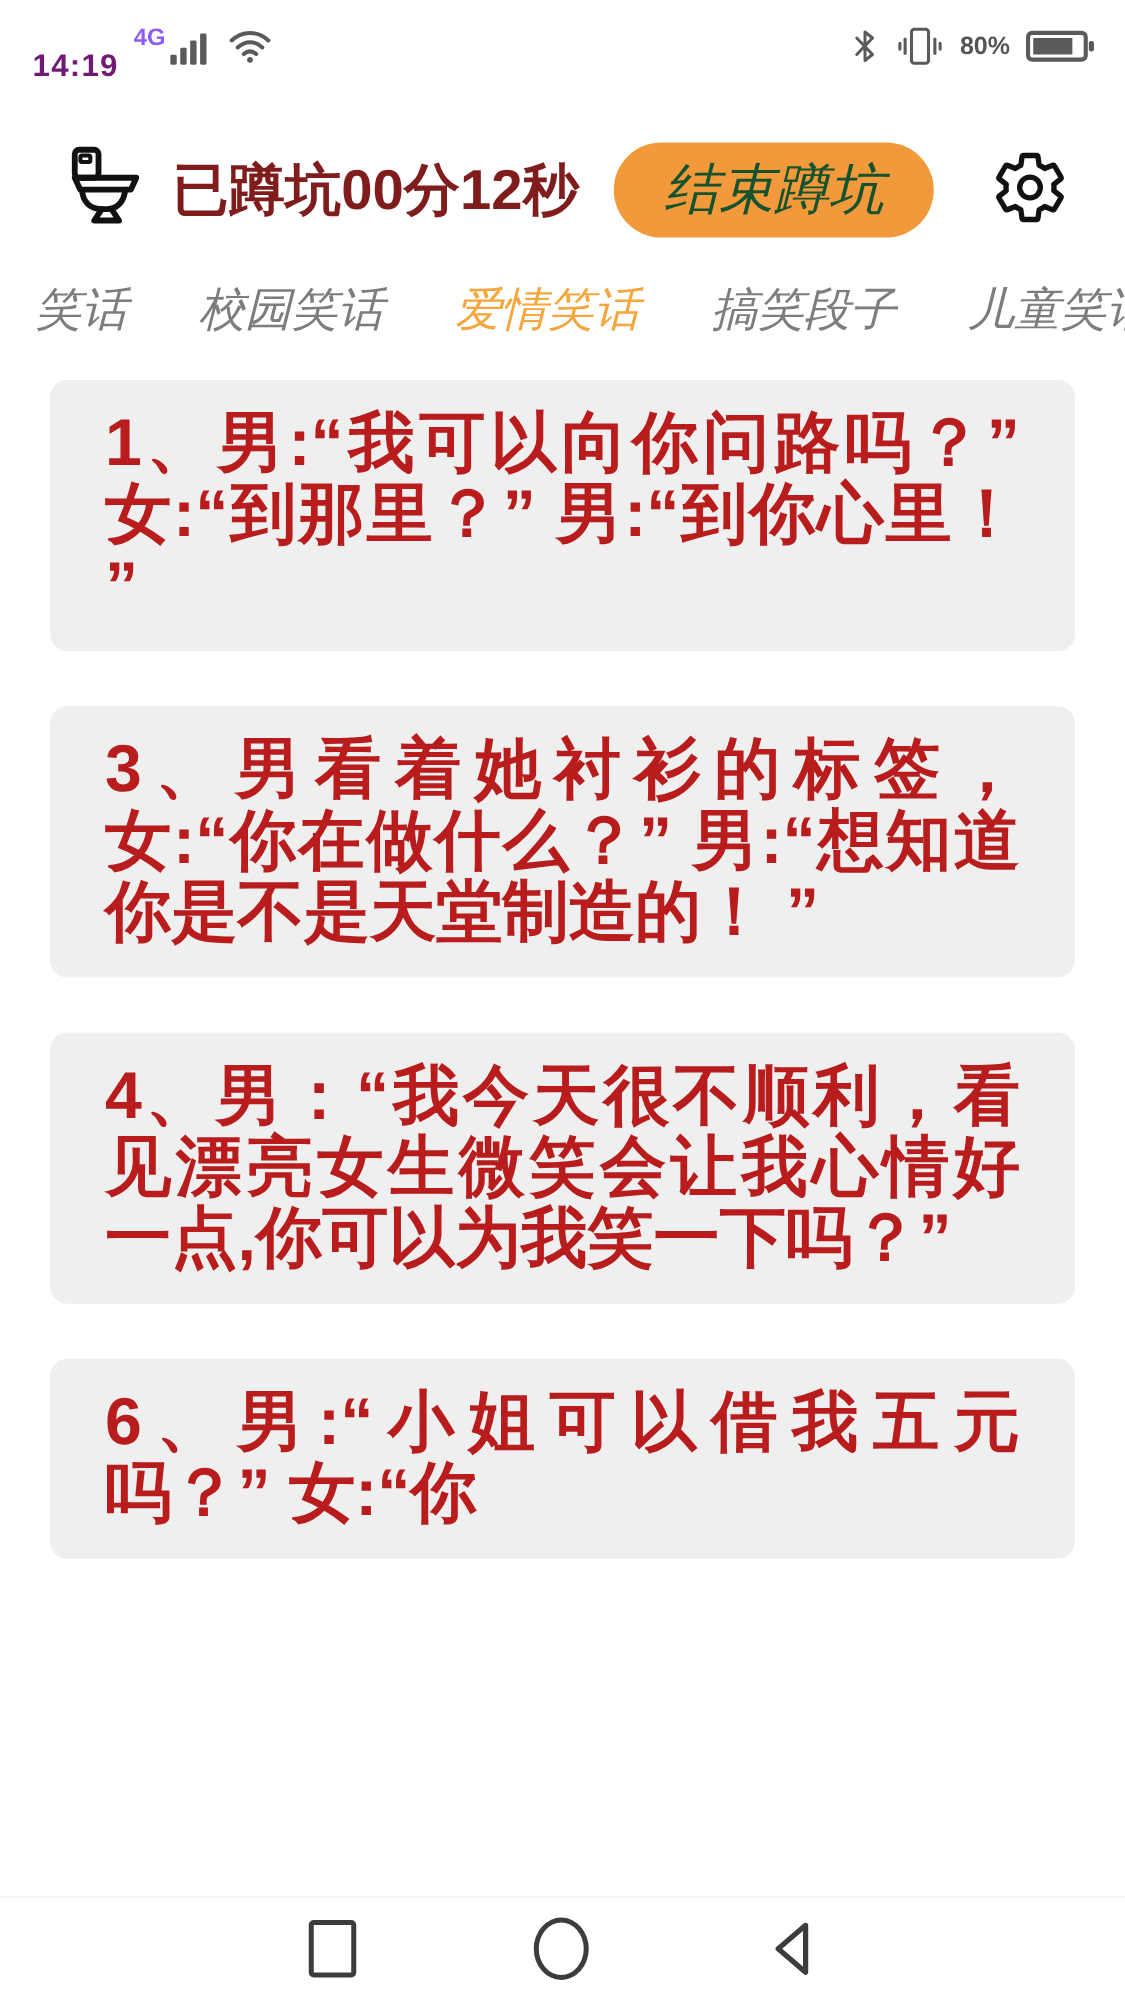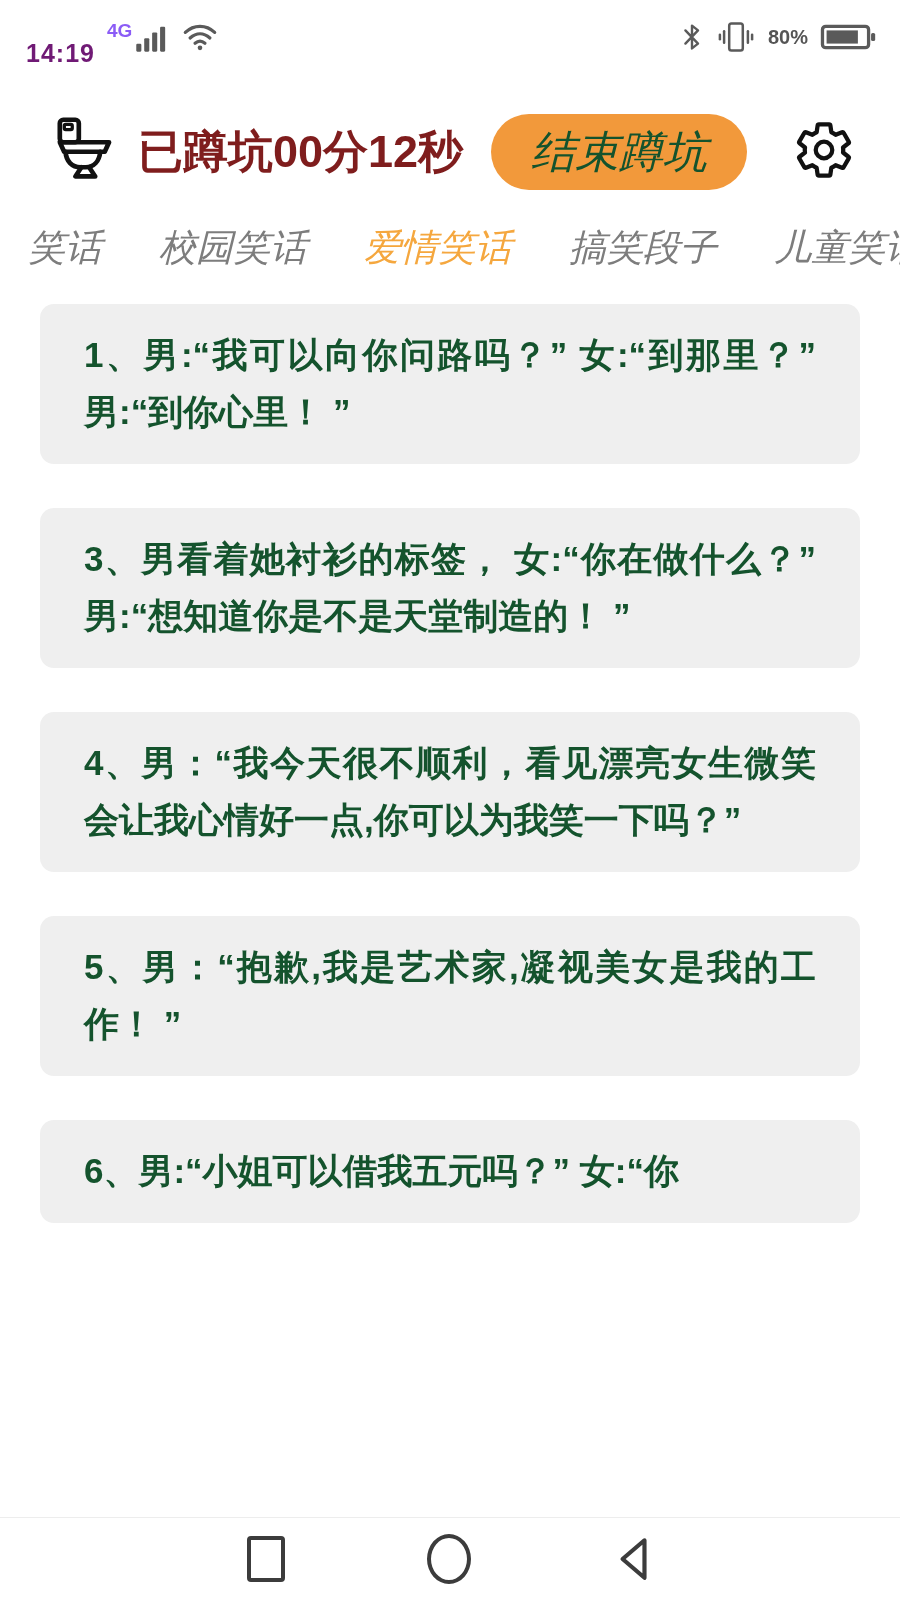--- a/index.html
+++ b/index.html
@@ -50,21 +50,21 @@
   
   .jokes{
     position:absolute;top:304px;left:40px;width:820px;
     display:flex;flex-direction:column;gap:44px;
   }
   .card{
     background:var(--card-bg);border-radius:14px;
     padding:22px 44px 24px 44px;
   }
   .card-text{
-    font-size:35px;line-height:57px;font-weight:600;color:#14532d;
+    font-size:53px;line-height:57px;font-weight:600;color:#b91c1c;
     text-align:justify;
   }
   
   .navbar{
     position:absolute;bottom:0;left:0;right:0;height:82px;background:#fff;z-index:10;
     display:flex;align-items:center;justify-content:center;gap:142px;
     box-shadow:0 -1px 0 rgba(0,0,0,0.07);
   }
   .nav-recents{width:38px;height:46px;border:4px solid #3c3c3c;border-radius:4px;cursor:pointer;}
   .nav-home{width:44px;height:50px;border:4px solid #3c3c3c;border-radius:50%;cursor:pointer;}
@@ -154,23 +154,20 @@
     <div class="card">
       <div class="card-text">1、男:“我可以向你问路吗？” 女:“到那里？” 男:“到你心里！ ”</div>
     </div>
     <div class="card">
       <div class="card-text">3、男看着她衬衫的标签， 女:“你在做什么？” 男:“想知道你是不是天堂制造的！ ”</div>
     </div>
     <div class="card">
       <div class="card-text">4、男：“我今天很不顺利，看见漂亮女生微笑会让我心情好一点,你可以为我笑一下吗？”</div>
     </div>
     <div class="card">
-      <div class="card-text">5、男：“抱歉,我是艺术家,凝视美女是我的工作！ ”</div>
-    </div>
-    <div class="card">
       <div class="card-text">6、男:“小姐可以借我五元吗？” 女:“你</div>
     </div>
   </div>
 
   <div class="navbar">
     <div class="nav-recents"></div>
     <div class="nav-home"></div>
     <span>
       <svg class="nav-back" width="40" height="48" viewBox="0 0 36 46" fill="none" stroke="#3c3c3c" stroke-width="4" stroke-linejoin="round">
         <path d="M29 5 L8 23 L29 41 Z"></path>

